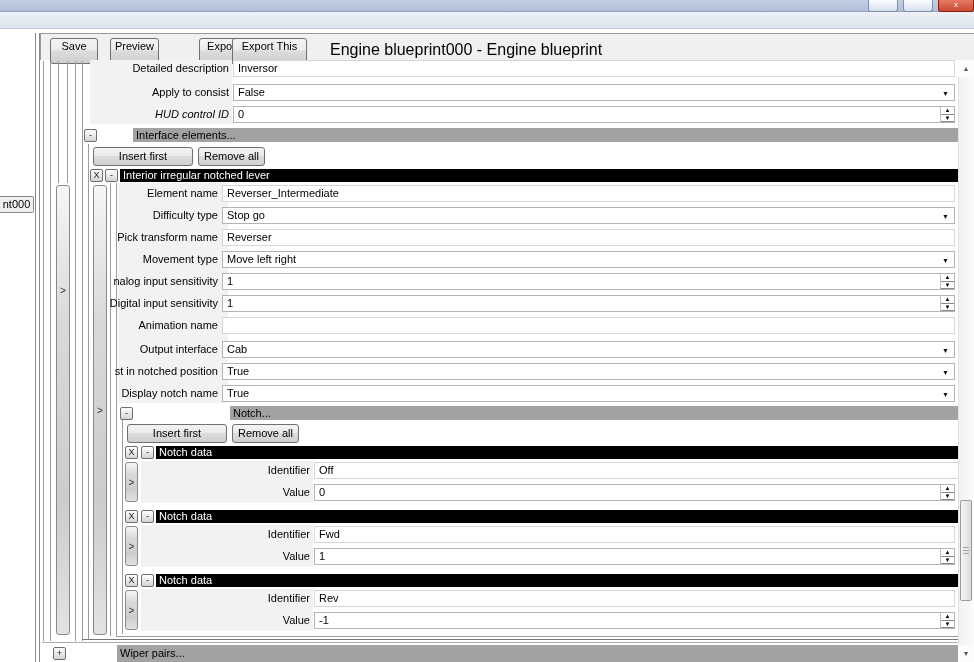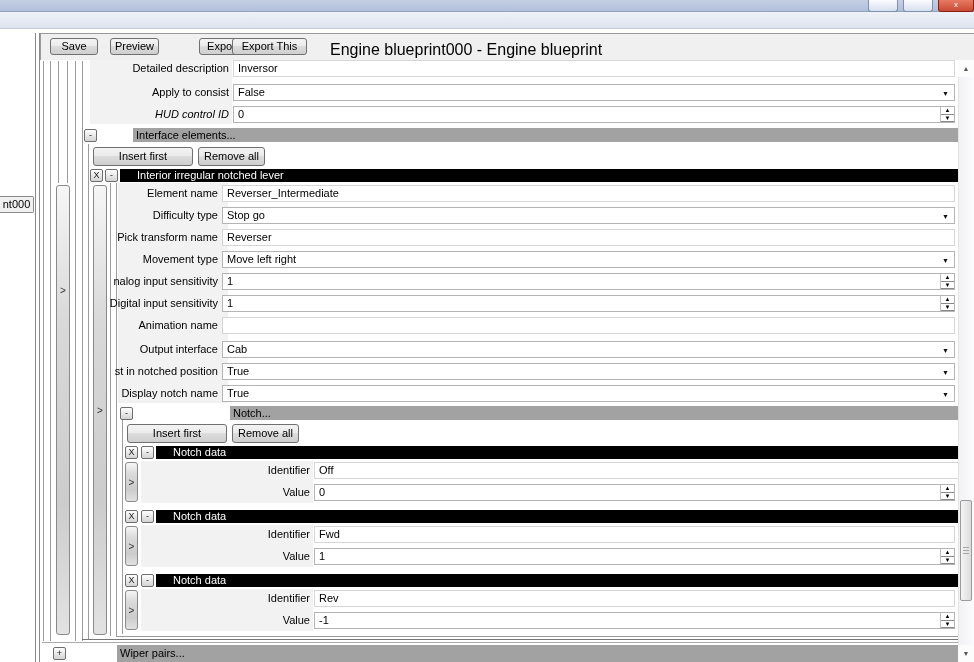--- a/index.html
+++ b/index.html
@@ -18,21 +18,21 @@
     border-radius:0 0 3px 3px;background:linear-gradient(to bottom,#fbfcfe,#d7dfee);
     text-align:center;line-height:10px;font-size:8px;color:#47566e;cursor:pointer;}
   .winbtn.close{background:linear-gradient(to bottom,#e87a62,var(--close_red));
     border-color:#8b2012;color:#fff;}
   .menustrip{position:absolute;left:0;top:12px;width:974px;height:17px;
     background:linear-gradient(to bottom,#eef1f7,#dde4ef);border-bottom:1px solid #c2cbda;}
 
   
   .toolbar{position:absolute;left:40px;top:33px;width:934px;height:27px;
     background:var(--toolbar_bg);border-top:1px solid #9a9a9a;border-left:1px solid #9a9a9a;}
-  .tbtn{position:absolute;height:17px;border:1px solid #707070;border-radius:3px;
+  .tbtn{position:absolute;height:26px;border:1px solid #707070;border-radius:3px;
     background:linear-gradient(to bottom,#f4f4f4 0%,#ebebeb 45%,#dcdcdc 50%,#cfcfcf 100%);
     text-align:center;line-height:15px;font-size:11px;cursor:pointer;}
   .tb-title{position:absolute;left:330px;top:41px;font-size:16px;}
 
   
   .side-tab{position:absolute;left:0;top:196px;width:34px;height:17px;background:#f0f0f0;
     border:1px solid #8a8a8a;border-left:none;border-radius:0 2px 2px 0;
     text-align:center;line-height:15px;cursor:pointer;}
 
   
@@ -45,21 +45,21 @@
   .fbox.ctl{border-color:#b4b4b4;}
   .dd-arrow{position:absolute;right:5px;top:50%;transform:translateY(-50%);
     font-size:7px;color:#111;cursor:pointer;line-height:1;}
   .spin{position:absolute;right:0;top:0;bottom:0;width:14px;display:flex;flex-direction:column;
     border-left:1px solid #c0c0c0;background:#fff;}
   .spin .cell{flex:1;display:flex;align-items:center;justify-content:center;
     font-size:6px;color:#000;border-bottom:1px solid #8a8a8a;cursor:pointer;line-height:1;}
   .gbar{position:absolute;height:14px;background:var(--header_gray);color:#000;
     line-height:14px;padding-left:3px;font-size:11px;}
   .bbar{position:absolute;height:13px;background:var(--header_black);color:#fff;
-    line-height:13px;padding-left:17px;font-size:11px;white-space:nowrap;}
+    line-height:13px;padding-left:3px;font-size:11px;white-space:nowrap;}
   .sqbtn{position:absolute;width:13px;height:13px;border:1px solid #6e6e6e;border-radius:2px;
     background:linear-gradient(to bottom,#fefefe,#d4d4d4);font-size:9px;line-height:10px;
     text-align:center;color:#222;cursor:pointer;}
   .pbtn{position:absolute;height:19px;border:1px solid #707070;border-radius:3px;
     background:linear-gradient(to bottom,#f3f3f3 0%,#ebebeb 45%,#dcdcdc 50%,#cfcfcf 100%);
     text-align:center;line-height:17px;font-size:11px;cursor:pointer;}
   .texp{position:absolute;border:1px solid #8a8a8a;border-radius:3px;
     background:linear-gradient(to bottom,#f6f6f6,#d9d9d9 30%,#cccccc 70%,#e2e2e2);cursor:pointer;}
   .texp .gl{position:absolute;left:0;right:0;text-align:center;font-size:10px;color:#333;line-height:1;}
 

